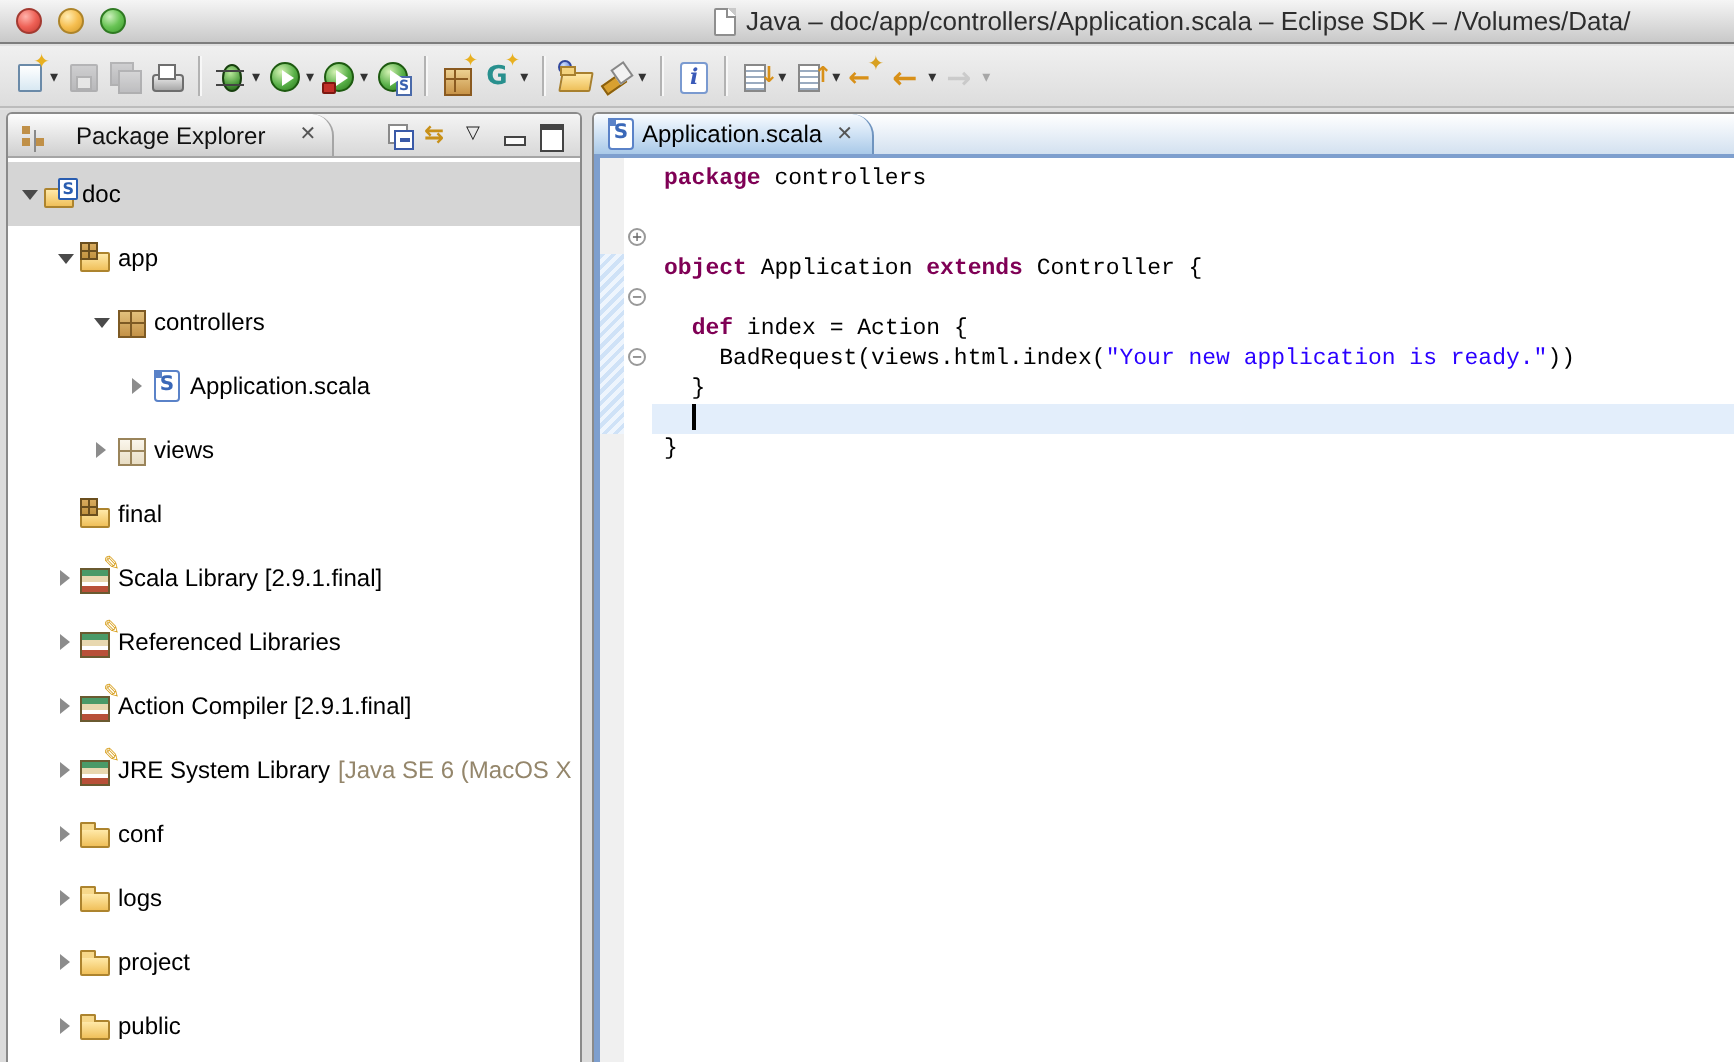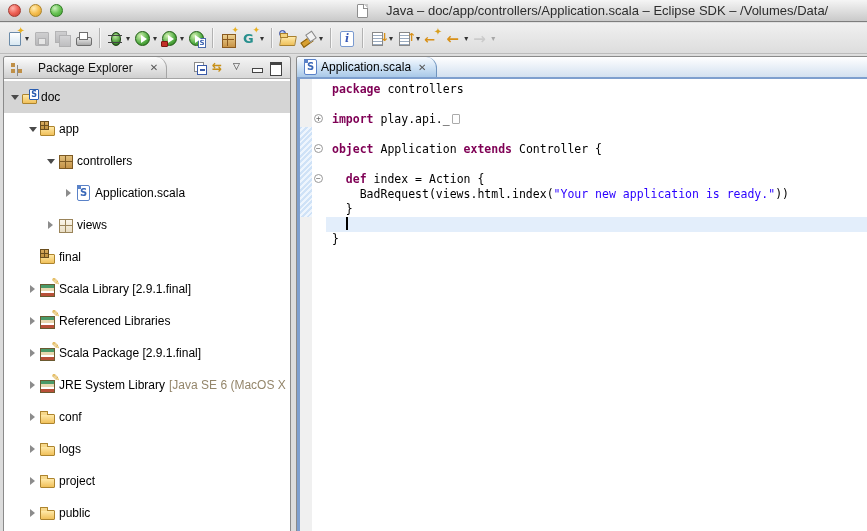--- a/index.html
+++ b/index.html
@@ -7,21 +7,21 @@
   body { position:relative; font-family:"Liberation Sans",sans-serif; background:#e0e0e0; }
 
   
   .titlebar { position:absolute; left:0; top:0; right:0; height:22px;
     background:linear-gradient(#f5f5f5,#c9c9c9); border-bottom:1px solid #7d7d7d; }
   .lights { position:absolute; left:8px; top:4px; display:flex; gap:8px; }
   .light { width:13px; height:13px; border-radius:50%; }
   .light-red   { background:radial-gradient(circle at 35% 30%, #ffb3ab, #ee6156 50%, #bf3a30); border:1px solid #a33a31; }
   .light-yellow{ background:radial-gradient(circle at 35% 30%, #ffedb5, #f6bf51 50%, #d1992a); border:1px solid #ad842a; }
   .light-green { background:radial-gradient(circle at 35% 30%, #ccf0bc, #69c455 50%, #3c9a2c); border:1px solid #2f7a22; }
-  .wintitle { position:absolute; left:357px; top:3px; display:flex; align-items:center; gap:18px;
+  .wintitle { position:absolute; left:357px; top:3px; display:flex; align-items:center; gap:5px;
     font-size:13px; color:#2d2d2d; white-space:nowrap; }
   .proxy-icon { position:relative; width:11px; height:14px; background:#fff; border:1px solid #8e8e8e; border-radius:1px; }
   .proxy-icon::after { content:""; position:absolute; right:-1px; top:-1px; width:4px; height:4px;
     background:linear-gradient(225deg,#c9c9c9 50%,#fff 50%); border-left:1px solid #8e8e8e; border-bottom:1px solid #8e8e8e; }
 
   
   .toolbar { position:absolute; left:0; top:23px; right:0; height:31px;
     background:linear-gradient(#f0f0f0,#dddddd); border-bottom:1px solid #bcbcbc;
     display:flex; align-items:center; padding:0 4px; }
   .tb-btn { height:25px; display:flex; align-items:center; border:0; background:transparent; padding:0 2px; }
@@ -161,21 +161,21 @@
     border-radius:3px 11px 0 0; font-size:12px; color:#000; }
   .editor-body { flex:1; display:flex; border-left:3px solid #7e9fce; background:#fff; }
   .anncol { flex:0 0 12px; width:12px; position:relative; background:#f0f0f0; }
   .range-indicator { position:absolute; left:0; right:0;
     background:repeating-linear-gradient(135deg,#cfe2f7 0 2px,#eef5fd 2px 4px); }
   .foldcol { flex:0 0 14px; width:14px; position:relative; background:#fff; }
   .fm { position:absolute; left:2px; width:9px; height:9px; background:#fff; border:1px solid #999;
     border-radius:50%; font:8px/8px "DejaVu Sans Mono",monospace; color:#666; text-align:center; }
   .code { flex:1; padding-top:3px; font-family:"DejaVu Sans Mono","Liberation Mono",monospace;
     font-size:11.5px; line-height:15px; color:#000; overflow:hidden; }
-  .code-line { height:15px; white-space:pre; padding-left:6px; }
+  .code-line { height:15px; white-space:pre; padding-left:6px;font-family:Liberation Mono, monospace; }
   .code-line.current { background:#e3eefb; }
   .tok-k { color:#7f0055; font-weight:bold; }
   .tok-s { color:#2a00ff; }
   .tok-box { display:inline-block; width:8px; height:10px; border:1px solid #aaa; border-radius:1px;
     vertical-align:-1px; margin-left:2px; background:#fdfdfd; }
   .caret { display:inline-block; width:2px; height:13px; background:#000; vertical-align:-2px; }
 </style>
 </head>
 <body>
 
@@ -337,21 +337,21 @@
         <div class="tree-row">
           <span style="flex: 0 0 22px;"></span>
           <span class="tw col"></span>
           <span class="ti ti-library"></span>
           <span class="tree-label">Referenced Libraries</span>
         </div>
         <div class="tree-row">
           <span style="flex: 0 0 22px;"></span>
           <span class="tw col"></span>
           <span class="ti ti-library"></span>
-          <span class="tree-label">Scala Package [2.9.1.final]</span>
+          <span class="tree-label">Action Compiler [2.9.1.final]</span>
         </div>
         <div class="tree-row">
           <span style="flex: 0 0 22px;"></span>
           <span class="tw col"></span>
           <span class="ti ti-library"></span>
           <span class="tree-label">JRE System Library</span>
           <span class="tree-suffix">[Java SE 6 (MacOS X Def</span>
         </div>
         <div class="tree-row">
           <span style="flex: 0 0 22px;"></span>
@@ -399,21 +399,20 @@
           <div class="range-indicator" style="top: 48px; height: 90px;"></div>
         </div>
       <div class="foldcol" id="foldcol">
           <span class="fm" style="top: 35px;">+</span>
           <span class="fm" style="top: 65px;">−</span>
           <span class="fm" style="top: 95px;">−</span>
         </div>
       <div class="code" id="code">
           <div class="code-line"><span class="tok-k">package</span><span class="tok-p"> controllers</span></div>
           <div class="code-line"></div>
-          <div class="code-line"><span class="tok-k">import</span><span class="tok-p"> play.api._</span><span class="tok-box"></span></div>
           <div class="code-line"></div>
           <div class="code-line"><span class="tok-k">object</span><span class="tok-p"> Application </span><span class="tok-k">extends</span><span class="tok-p"> Controller {</span></div>
           <div class="code-line"></div>
           <div class="code-line"><span class="tok-p">  </span><span class="tok-k">def</span><span class="tok-p"> index = Action {</span></div>
           <div class="code-line"><span class="tok-p">    BadRequest(views.html.index(</span><span class="tok-s">"Your new application is ready."</span><span class="tok-p">))</span></div>
           <div class="code-line"><span class="tok-p">  }</span></div>
           <div class="code-line current"><span class="tok-p">  </span><span class="caret"></span></div>
           <div class="code-line"><span class="tok-p">}</span></div>
         </div>
     </div>

